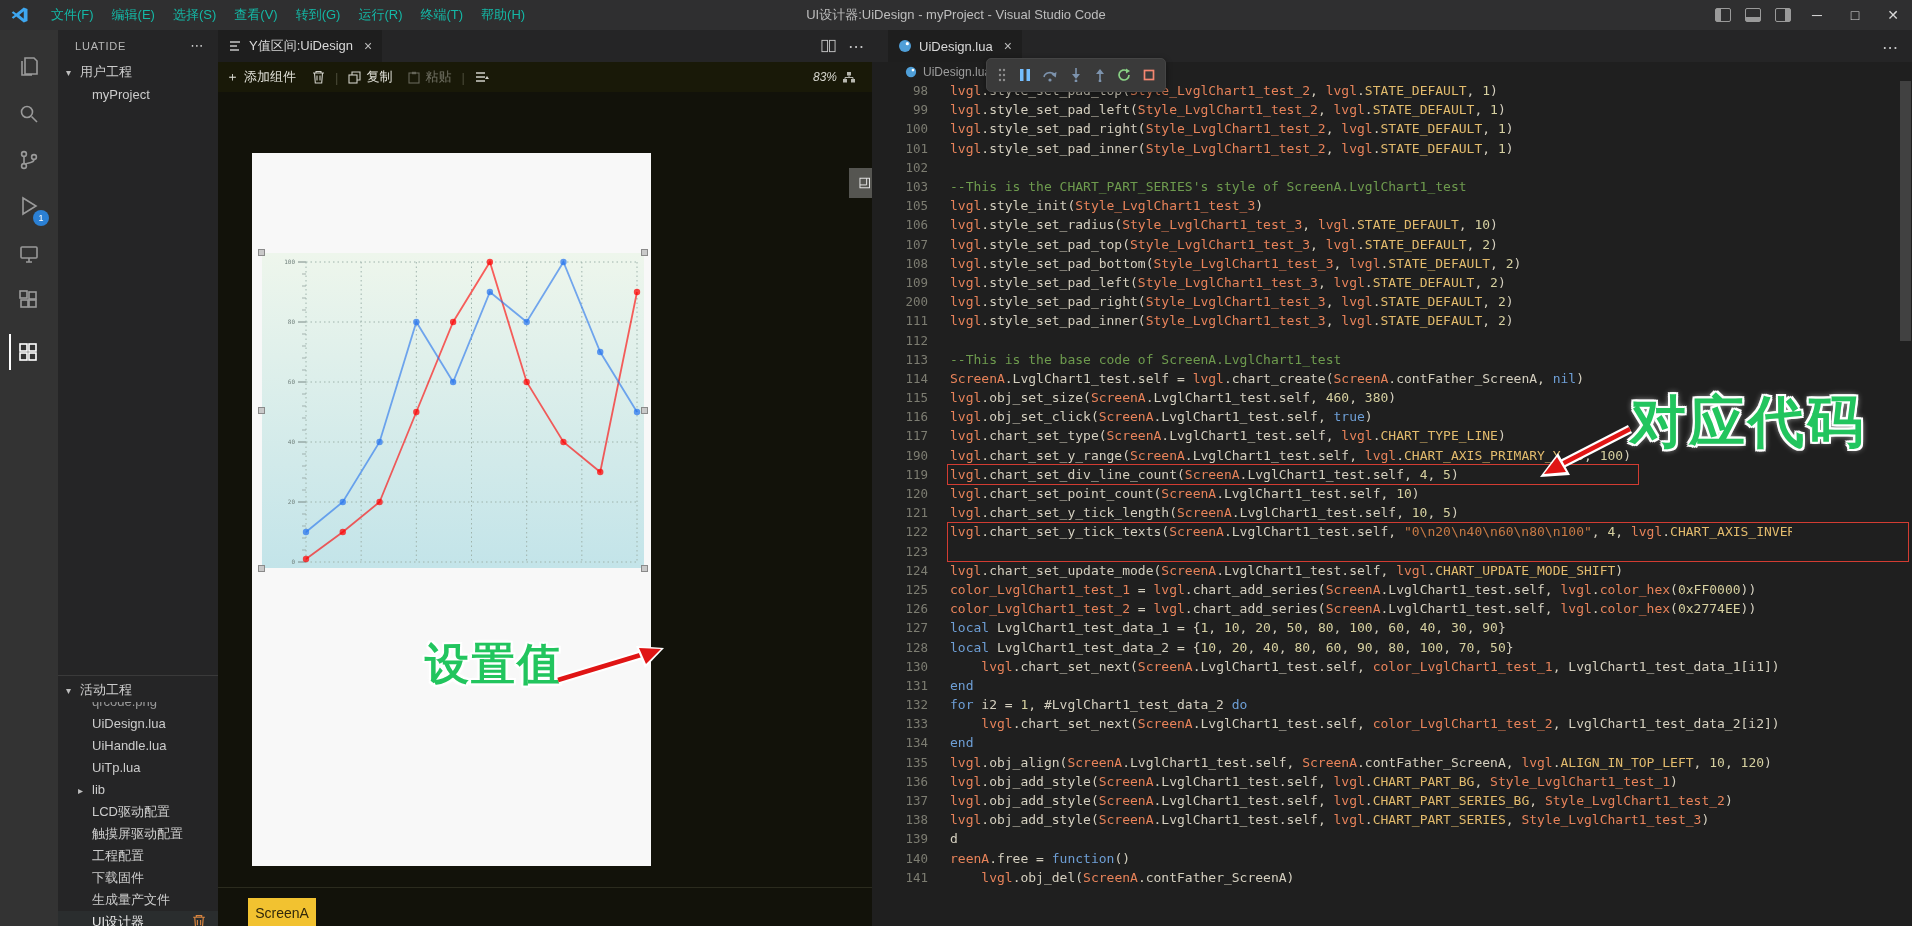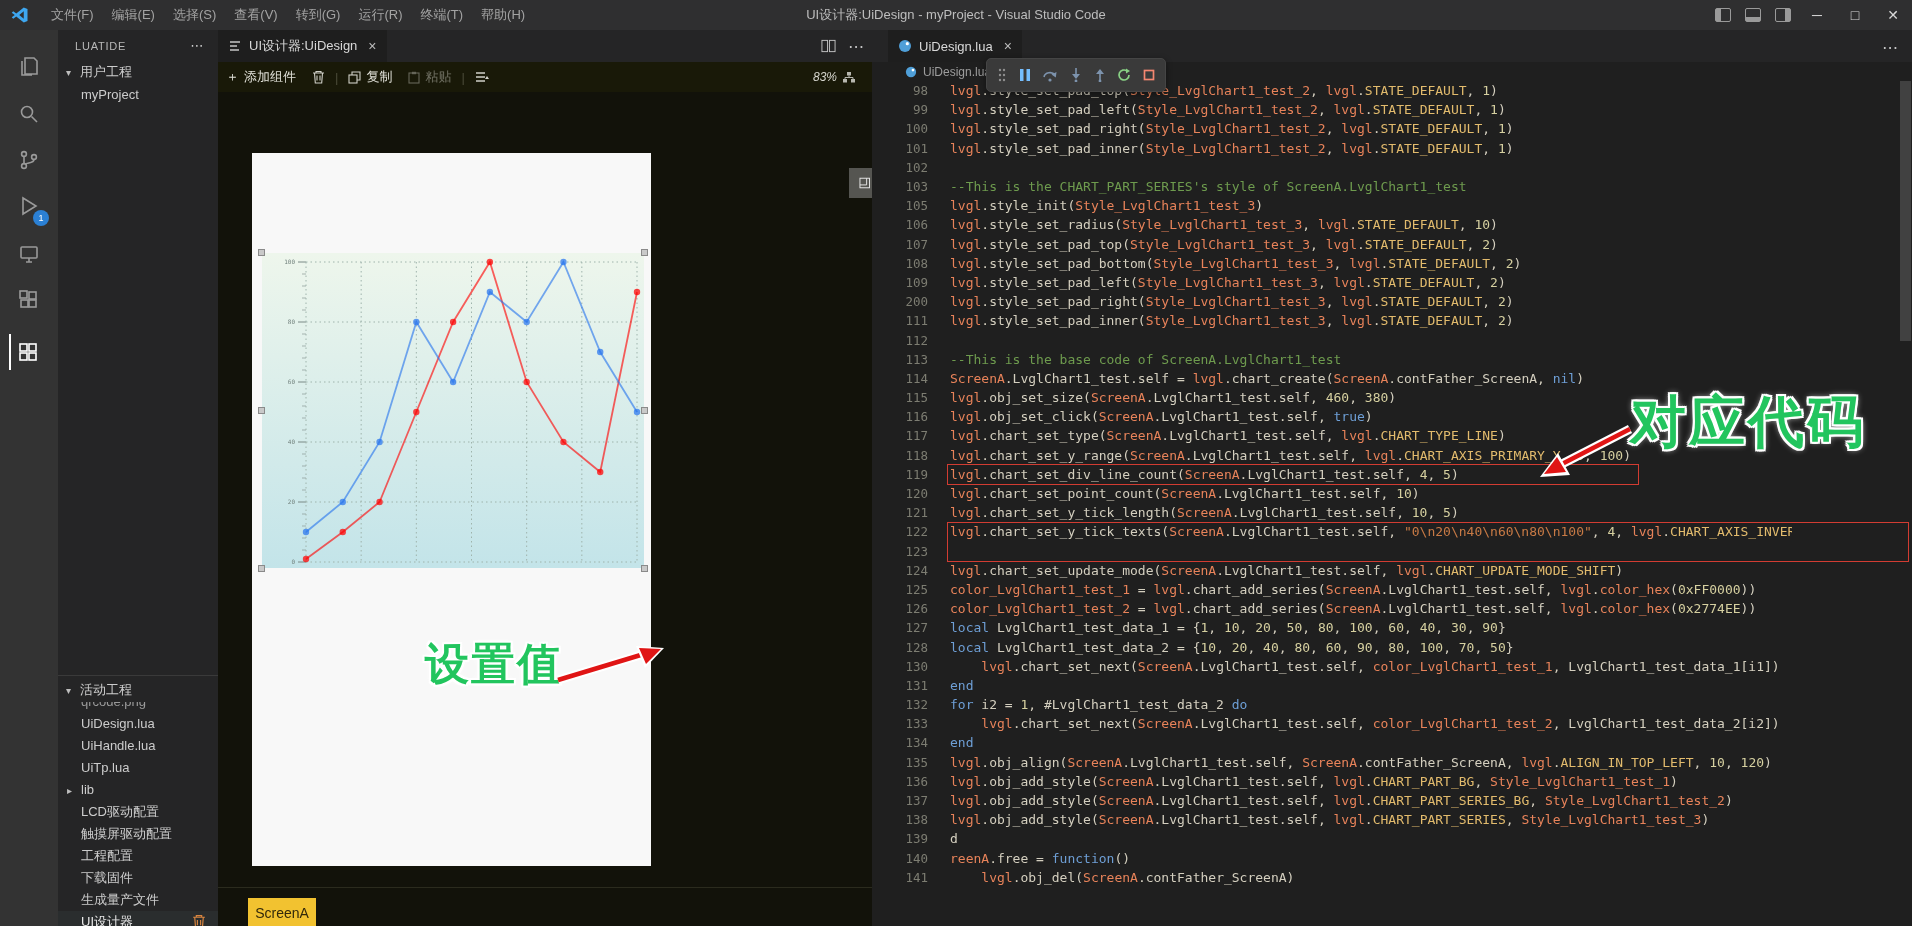--- a/index.html
+++ b/index.html
@@ -4,21 +4,21 @@
 <style>
   * { margin:0; padding:0; box-sizing:border-box; }
   html,body { width:1912px; height:926px; overflow:hidden; background:#1e1e1e;
     font-family:"Liberation Sans","DejaVu Sans",sans-serif; }
   .abs { position:absolute; }
   #screen { position:relative; width:1912px; height:926px; background:#1e1e1e; overflow:hidden; }
 
   
   #titlebar { left:0; top:0; width:1912px; height:30px; background:#2f2f30; display:flex; align-items:center; }
   #vscode-logo { width:20px; height:18px; margin:0 12px 0 10px; }
-  .menu-item { color:#a3a3a3; font-size:13px; padding:0 9px; height:30px; line-height:30px; cursor:default; }
+  .menu-item { color:#14b8a6; font-size:13px; padding:0 9px; height:30px; line-height:30px; cursor:default; }
   #win-title { position:absolute; left:0; right:0; text-align:center; color:#bdbdbd; font-size:13px; pointer-events:none; }
   #tb-right { position:absolute; right:0; top:0; height:30px; display:flex; align-items:center; }
   .layout-ico { width:16px; height:14px; border:1px solid #9a9a9a; border-radius:2px; margin:0 7px; position:relative; }
   .layout-ico.l::before { content:""; position:absolute; left:0; top:0; bottom:0; width:5px; background:#9a9a9a; }
   .layout-ico.b::before { content:""; position:absolute; left:0; right:0; bottom:0; height:4px; background:#9a9a9a; }
   .layout-ico.r::before { content:""; position:absolute; right:0; top:0; bottom:0; width:5px; background:#9a9a9a; }
   .win-btn { width:38px; height:30px; display:flex; align-items:center; justify-content:center; color:#d8d8d8; font-size:14px; }
 
   
   #activitybar { left:0; top:30px; width:58px; height:896px; background:#333333; }
@@ -28,21 +28,21 @@
   .act-ico.active { border-left:2px solid #ffffff; margin-left:-2px; }
   .badge { position:absolute; right:-2px; bottom:-2px; width:16px; height:16px; border-radius:50%; background:#2b80d4;
     color:#fff; font-size:9px; display:flex; align-items:center; justify-content:center; }
 
   
   #sidebar { left:58px; top:30px; width:160px; height:896px; background:#252526; color:#cccccc; }
   #sb-head { padding:10px 0 8px 17px; font-size:11px; letter-spacing:.8px; color:#b8b8b8; position:relative; }
   #sb-head .dots { position:absolute; right:14px; top:8px; color:#cfcfcf; font-size:13px; }
   .tree-sec { font-size:13px; color:#cccccc; padding:3px 0 3px 8px; display:flex; align-items:center; gap:4px; }
   .chev { font-size:10px; color:#bdbdbd; width:10px; display:inline-block; }
-  .tree-item { font-size:13px; height:22px; line-height:22px; padding-left:23px; white-space:nowrap; overflow:hidden; }
+  .tree-item { font-size:13px; height:22px; line-height:22px; padding-left:34px; white-space:nowrap; overflow:hidden; }
   #sec2 { position:absolute; left:0; top:645px; width:160px; border-top:1px solid #3a3a3a; padding-top:2px; }
   #project-tree { overflow:hidden; height:236px; }
   .tree-item.sel { background:#2a2d2e; color:#e8e8e8; position:relative; }
   .trash-btn { position:absolute; right:12px; top:3px; width:14px; height:15px; }
   .tree-item.clip { margin-top:-11px; color:#9a9a9a; }
   .tree-item .chev { margin-left:-14px; margin-right:4px; }
 
   
   #designer { left:218px; top:30px; width:654px; height:896px; background:#12120a; }
   #d-tabbar { left:0; top:0; width:654px; height:32px; background:#252526; display:flex; }
@@ -236,21 +236,21 @@
         </div>
     </div>
   </div>
 
   <div id="designer" class="abs">
     <div id="d-tabbar" class="abs">
       <div class="tab">
         <svg width="14" height="14" viewBox="0 0 14 14">
             <path d="M2 3h10M2 7h7M2 11h9" stroke="#c5c5c5" stroke-width="1.4"></path>
           </svg>
-        <span>UI设计器:UiDesign</span>
+        <span>Y值区间:UiDesign</span>
         <span class="close">×</span>
       </div>
       <div id="d-tabbar-right">
         <svg width="15" height="14" viewBox="0 0 16 14">
             <rect x="1" y="1" width="6" height="12" fill="none" stroke="#c5c5c5"></rect>
             <rect x="9" y="1" width="6" height="12" fill="none" stroke="#c5c5c5"></rect>
           </svg>
         <span>⋯</span>
       </div>
     </div>
@@ -560,21 +560,21 @@
         <div class="code-row"><span class="gutter">108</span><span class="codetext"><span class="tk-obj">lvgl</span>.style_set_pad_bottom(<span class="tk-obj">Style_LvglChart1_test_3</span>, <span class="tk-obj">lvgl</span>.<span class="tk-const">STATE_DEFAULT</span>, <span class="tk-num">2</span>)</span></div>
         <div class="code-row"><span class="gutter">109</span><span class="codetext"><span class="tk-obj">lvgl</span>.style_set_pad_left(<span class="tk-obj">Style_LvglChart1_test_3</span>, <span class="tk-obj">lvgl</span>.<span class="tk-const">STATE_DEFAULT</span>, <span class="tk-num">2</span>)</span></div>
         <div class="code-row"><span class="gutter">200</span><span class="codetext"><span class="tk-obj">lvgl</span>.style_set_pad_right(<span class="tk-obj">Style_LvglChart1_test_3</span>, <span class="tk-obj">lvgl</span>.<span class="tk-const">STATE_DEFAULT</span>, <span class="tk-num">2</span>)</span></div>
         <div class="code-row"><span class="gutter">111</span><span class="codetext"><span class="tk-obj">lvgl</span>.style_set_pad_inner(<span class="tk-obj">Style_LvglChart1_test_3</span>, <span class="tk-obj">lvgl</span>.<span class="tk-const">STATE_DEFAULT</span>, <span class="tk-num">2</span>)</span></div>
         <div class="code-row"><span class="gutter">112</span><span class="codetext"></span></div>
         <div class="code-row"><span class="gutter">113</span><span class="codetext"><span class="tk-com">--This is the base code of ScreenA.LvglChart1_test</span></span></div>
         <div class="code-row"><span class="gutter">114</span><span class="codetext"><span class="tk-obj">ScreenA</span>.LvglChart1_test.self = <span class="tk-obj">lvgl</span>.chart_create(<span class="tk-obj">ScreenA</span>.contFather_ScreenA, <span class="tk-kw">nil</span>)</span></div>
         <div class="code-row"><span class="gutter">115</span><span class="codetext"><span class="tk-obj">lvgl</span>.obj_set_size(<span class="tk-obj">ScreenA</span>.LvglChart1_test.self, <span class="tk-num">460</span>, <span class="tk-num">380</span>)</span></div>
         <div class="code-row"><span class="gutter">116</span><span class="codetext"><span class="tk-obj">lvgl</span>.obj_set_click(<span class="tk-obj">ScreenA</span>.LvglChart1_test.self, <span class="tk-kw">true</span>)</span></div>
         <div class="code-row"><span class="gutter">117</span><span class="codetext"><span class="tk-obj">lvgl</span>.chart_set_type(<span class="tk-obj">ScreenA</span>.LvglChart1_test.self, <span class="tk-obj">lvgl</span>.<span class="tk-const">CHART_TYPE_LINE</span>)</span></div>
-        <div class="code-row"><span class="gutter">118</span><span class="codetext"><span class="tk-obj">lvgl</span>.chart_set_y_range(<span class="tk-obj">ScreenA</span>.LvglChart1_test.self, <span class="tk-obj">lvgl</span>.<span class="tk-const">CHART_AXIS_PRIMARY_Y</span>, <span class="tk-num">0</span>, <span class="tk-num">100</span>)</span></div>
+        <div class="code-row"><span class="gutter">190</span><span class="codetext"><span class="tk-obj">lvgl</span>.chart_set_y_range(<span class="tk-obj">ScreenA</span>.LvglChart1_test.self, <span class="tk-obj">lvgl</span>.<span class="tk-const">CHART_AXIS_PRIMARY_Y</span>, <span class="tk-num">0</span>, <span class="tk-num">100</span>)</span></div>
         <div class="code-row"><span class="gutter">119</span><span class="codetext"><span class="tk-obj">lvgl</span>.chart_set_div_line_count(<span class="tk-obj">ScreenA</span>.LvglChart1_test.self, <span class="tk-num">4</span>, <span class="tk-num">5</span>)</span></div>
         <div class="code-row"><span class="gutter">120</span><span class="codetext"><span class="tk-obj">lvgl</span>.chart_set_point_count(<span class="tk-obj">ScreenA</span>.LvglChart1_test.self, <span class="tk-num">10</span>)</span></div>
         <div class="code-row"><span class="gutter">121</span><span class="codetext"><span class="tk-obj">lvgl</span>.chart_set_y_tick_length(<span class="tk-obj">ScreenA</span>.LvglChart1_test.self, <span class="tk-num">10</span>, <span class="tk-num">5</span>)</span></div>
         <div class="code-row"><span class="gutter">122</span><span class="codetext"><span class="tk-obj">lvgl</span>.chart_set_y_tick_texts(<span class="tk-obj">ScreenA</span>.LvglChart1_test.self, <span class="tk-str">"0\n20\n40\n60\n80\n100"</span>, <span class="tk-num">4</span>, <span class="tk-obj">lvgl</span>.<span class="tk-const">CHART_AXIS_INVERSE_LABELS_ORDER</span>)</span></div>
         <div class="code-row"><span class="gutter">123</span></div>
         <div class="code-row"><span class="gutter">124</span><span class="codetext"><span class="tk-obj">lvgl</span>.chart_set_update_mode(<span class="tk-obj">ScreenA</span>.LvglChart1_test.self, <span class="tk-obj">lvgl</span>.<span class="tk-const">CHART_UPDATE_MODE_SHIFT</span>)</span></div>
         <div class="code-row"><span class="gutter">125</span><span class="codetext"><span class="tk-obj">color_LvglChart1_test_1</span> = <span class="tk-obj">lvgl</span>.chart_add_series(<span class="tk-obj">ScreenA</span>.LvglChart1_test.self, <span class="tk-obj">lvgl</span>.<span class="tk-obj">color_hex</span>(<span class="tk-num">0xFF0000</span>))</span></div>
         <div class="code-row"><span class="gutter">126</span><span class="codetext"><span class="tk-obj">color_LvglChart1_test_2</span> = <span class="tk-obj">lvgl</span>.chart_add_series(<span class="tk-obj">ScreenA</span>.LvglChart1_test.self, <span class="tk-obj">lvgl</span>.<span class="tk-obj">color_hex</span>(<span class="tk-num">0x2774EE</span>))</span></div>
         <div class="code-row"><span class="gutter">127</span><span class="codetext"><span class="tk-kw">local</span> LvglChart1_test_data_1 = {<span class="tk-num">1</span>, <span class="tk-num">10</span>, <span class="tk-num">20</span>, <span class="tk-num">50</span>, <span class="tk-num">80</span>, <span class="tk-num">100</span>, <span class="tk-num">60</span>, <span class="tk-num">40</span>, <span class="tk-num">30</span>, <span class="tk-num">90</span>}</span></div>
         <div class="code-row"><span class="gutter">128</span><span class="codetext"><span class="tk-kw">local</span> LvglChart1_test_data_2 = {<span class="tk-num">10</span>, <span class="tk-num">20</span>, <span class="tk-num">40</span>, <span class="tk-num">80</span>, <span class="tk-num">60</span>, <span class="tk-num">90</span>, <span class="tk-num">80</span>, <span class="tk-num">100</span>, <span class="tk-num">70</span>, <span class="tk-num">50</span>}</span></div>

